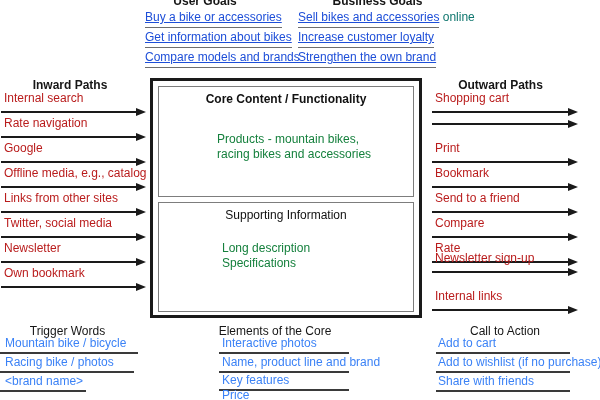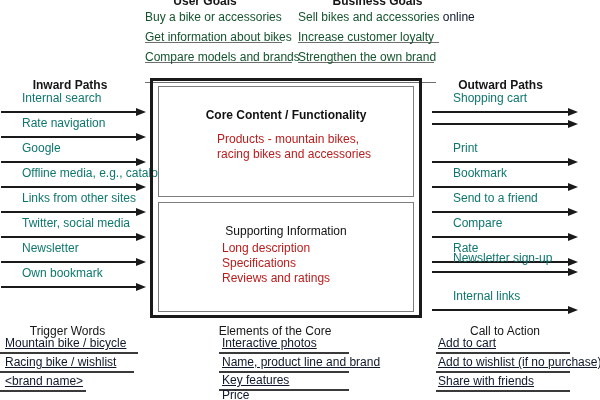--- a/index.html
+++ b/index.html
@@ -6,44 +6,44 @@
   #page{
     position:relative;width:600px;height:400px;overflow:hidden;background:#fff;
     font-family:"Liberation Sans",sans-serif;font-size:12px;color:#111;
   }
   .hdr{position:absolute;text-align:center;font-size:12px;color:#161616;white-space:nowrap;line-height:14px;}
   .bold{font-weight:bold;}
 
   
   .goal-col{position:absolute;top:10px;}
   .goal-item{height:20px;white-space:nowrap;}
-  .glink{color:#14532d;display:inline-block;line-height:13px;border-bottom:1.3px solid #6e6e6e;padding-bottom:18px;}
-  .gsuffix{color:#0f172a;line-height:13px;}
+  .glink{color:#1d4ed8;display:inline-block;line-height:13px;border-bottom:1.3px solid #6e6e6e;padding-bottom:3px;text-decoration:underline;}
+  .gsuffix{color:#0f766e;line-height:13px;}
 
   
   .pitem{position:absolute;}
-  .pitem .lbl{display:block;color:#0f766e;line-height:13px;padding-left:21px;white-space:nowrap;}
+  .pitem .lbl{display:block;color:#b91c1c;line-height:13px;padding-left:3px;white-space:nowrap;}
   .arrow{position:relative;height:9px;margin-top:3px;}
   .arrow .shaft{position:absolute;left:0;right:8px;top:3px;height:1.5px;background:#1a1a1a;}
   .arrow .head{position:absolute;right:0;top:0;width:0;height:0;
     border-left:10px solid #1a1a1a;border-top:4px solid transparent;border-bottom:4px solid transparent;}
 
   
   .bw-item{position:absolute;}
-  .bw-item .lbl{display:block;color:#0f172a;line-height:13px;white-space:nowrap;text-decoration:underline;}
+  .bw-item .lbl{display:block;color:#3b82f6;line-height:13px;white-space:nowrap;}
   .bw-item .rule{height:1.5px;background:#3a3a3a;margin-top:2px;width:100%;}
 
   
   #outer-box{position:absolute;left:150px;top:78px;width:272px;height:240px;
     border:3px solid #1a1a1a;box-sizing:border-box;}
   .inner-box{position:absolute;left:158px;width:256px;border:1px solid #7d7d7d;box-sizing:border-box;background:#fff;}
   #core-box{top:86px;height:111px;}
   #support-box{top:202px;height:110px;}
-  .box-title{text-align:center;margin-top:21px;line-height:14px;color:#111;}
-  .box-blue{position:absolute;color:#b91c1c;line-height:15px;white-space:nowrap;}
+  .box-title{text-align:center;margin-top:5px;line-height:14px;color:#111;}
+  .box-blue{position:absolute;color:#15803d;line-height:15px;white-space:nowrap;}
   #core-blue{left:58px;top:45px;}
   #support-blue{left:63px;top:38px;}
 </style>
 </head>
 <body>
 
 <div id="page">
 
   <div class="hdr bold" style="left:145px;width:120px;top:-6px">User Goals</div>
   <div class="hdr bold" style="left:300px;width:155px;top:-6px">Business Goals</div>
@@ -192,31 +192,30 @@
       <div>Products - mountain bikes,</div>
       <div>racing bikes and accessories</div>
     </div>
   </div>
 
   <div class="inner-box" id="support-box">
     <div class="box-title">Supporting Information</div>
     <div class="box-blue" id="support-blue">
       <div>Long description</div>
       <div>Specifications</div>
-      <div>Reviews and ratings</div>
     </div>
   </div>
 
   <div class="hdr" style="left:0;width:135px;top:324px">Trigger Words</div>
   <div class="bw-item" style="left:0;width:138px;top:337px">
     <span class="lbl" style="padding-left:5px">Mountain bike / bicycle</span>
       <div class="rule"></div>
   </div>
   <div class="bw-item" style="left:0;width:134px;top:356px">
-    <span class="lbl" style="padding-left:5px">Racing bike / wishlist</span>
+    <span class="lbl" style="padding-left:5px">Racing bike / photos</span>
       <div class="rule"></div>
   </div>
   <div class="bw-item" style="left:0;width:86px;top:375px">
     <span class="lbl" style="padding-left:5px">&lt;brand name&gt;</span>
       <div class="rule"></div>
   </div>
 
   <div class="hdr" style="left:195px;width:160px;top:324px">Elements of the Core</div>
   <div class="bw-item" style="left:219px;width:130px;top:337px">
     <span class="lbl" style="padding-left:3px">Interactive photos</span>

